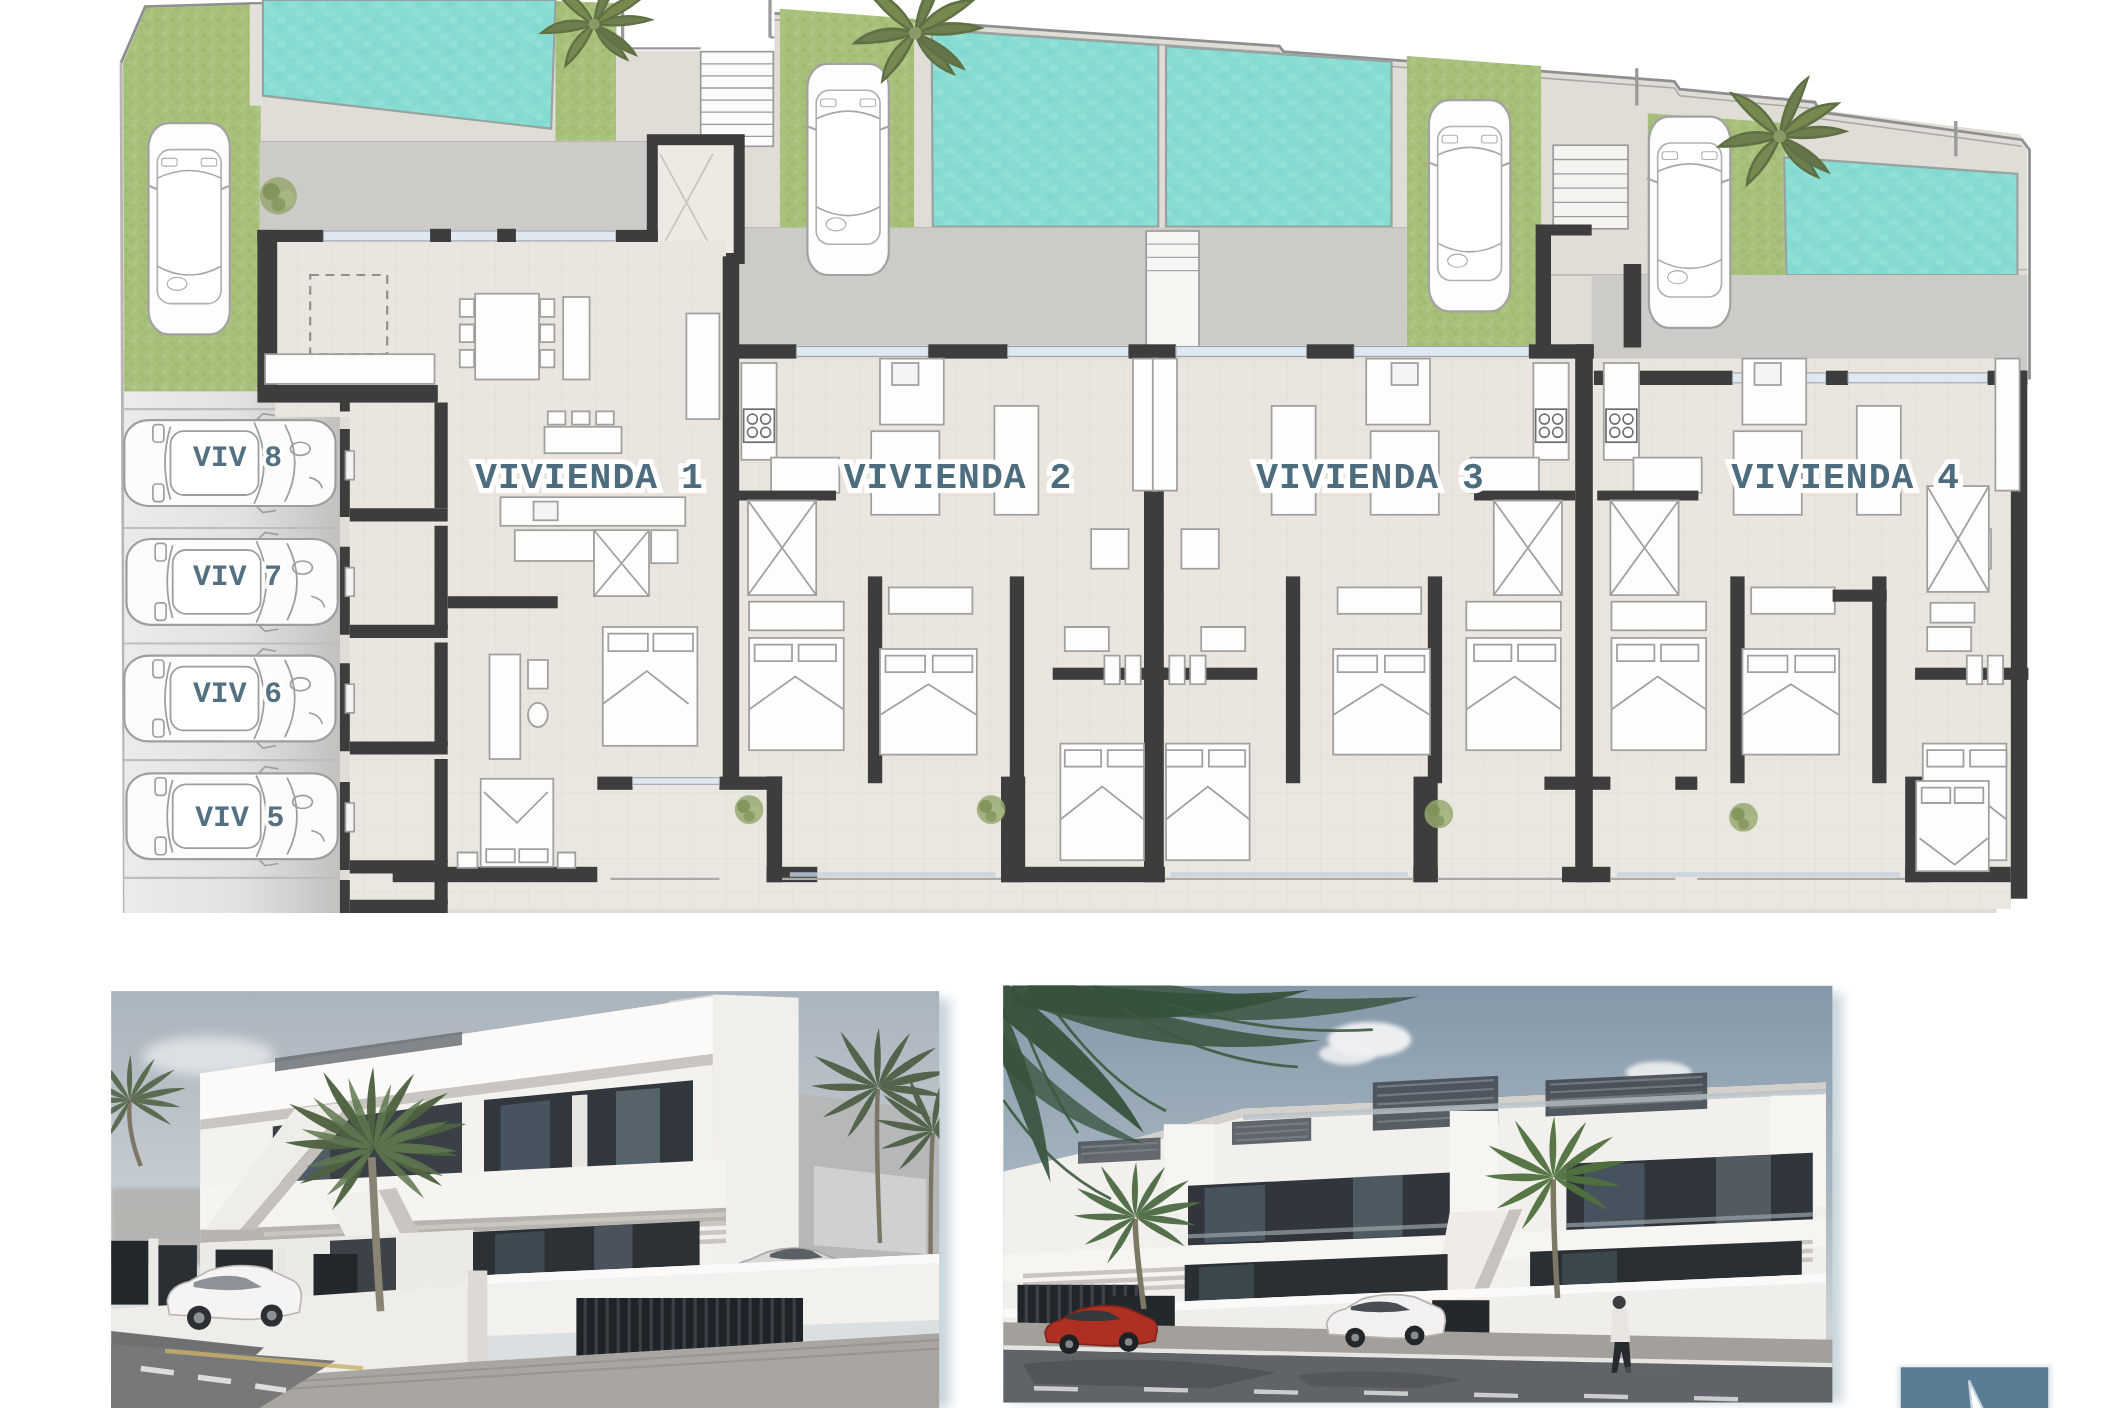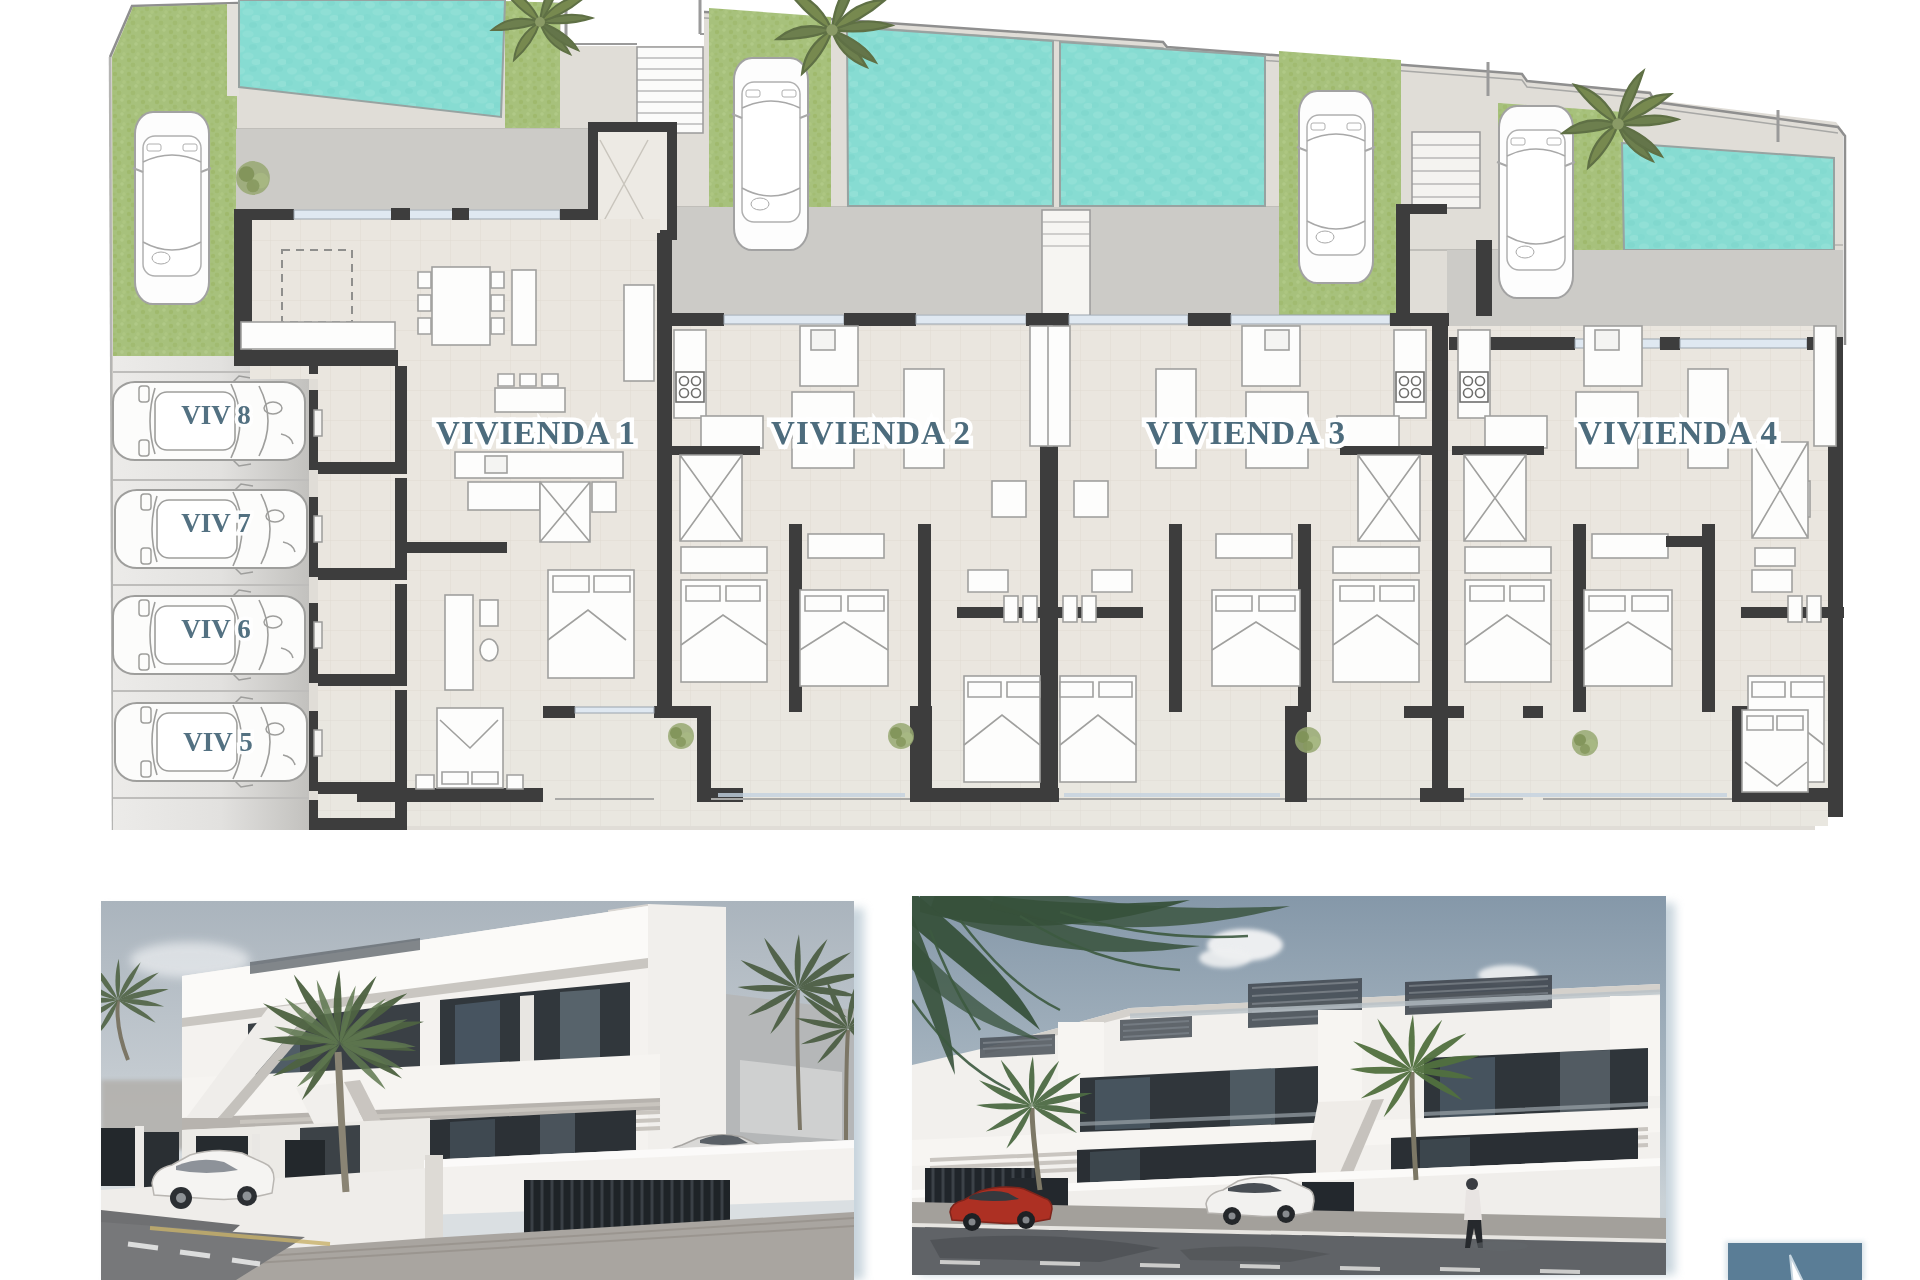--- a/index.html
+++ b/index.html
@@ -1,17 +1,17 @@
 <!DOCTYPE html>
 <html><head>
 <meta charset="utf-8">
 <style>
   html,body{margin:0;padding:0;background:#ffffff;}
   #page{width:1920px;height:1280px;position:relative;overflow:hidden;background:#ffffff;
-        font-family:Liberation Serif, serif;}
+        font-family:Liberation Mono, monospace;}
   svg{display:block}
 </style>
 </head>
 <body>
 <div id="page">
 <svg width="1920" height="1280" viewBox="0 0 1920 1280" xmlns="http://www.w3.org/2000/svg">
 <defs>
   <pattern id="grassT" width="14" height="14" patternUnits="userSpaceOnUse">
     <rect width="14" height="14" fill="#a7c17c"></rect>
     <circle cx="3" cy="4" r="2.2" fill="#98b260" opacity="0.55"></circle>

